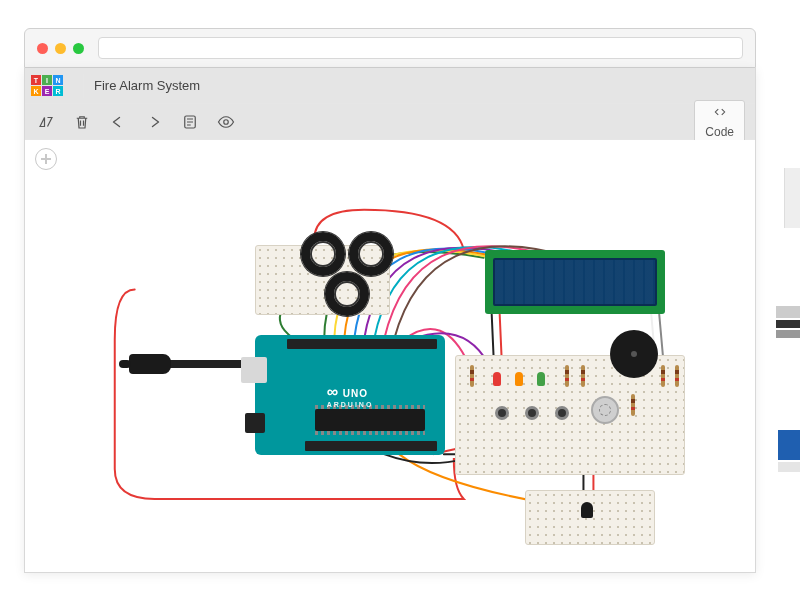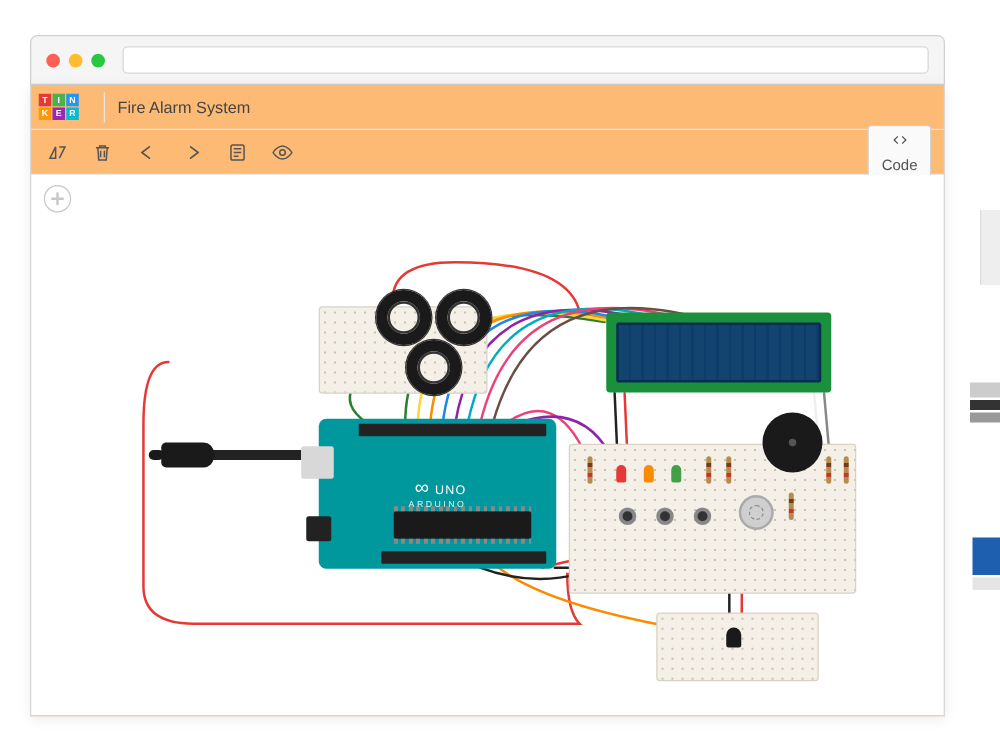--- a/index.html
+++ b/index.html
@@ -15,21 +15,21 @@
   .light.red { background: #ff5f57; }
   .light.yellow { background: #febc2e; }
   .light.green { background: #28c840; }
   .url-bar {
     flex: 1; margin-left: 14px; height: 22px; background: #fff;
     border: 1px solid #d8d8d8; border-radius: 4px;
   }
 
   .app-window {
     position: absolute; left: 24px; top: 68px; width: 732px; height: 505px;
-    background: #fdba74; border: 1px solid #d8d8d8; border-top: none;
+    background: #e5e5e5; border: 1px solid #d8d8d8; border-top: none;
     box-shadow: 0 2px 10px rgba(0,0,0,0.08);
   }
 
   .app-header {
     height: 36px; border-bottom: 1px solid #e6e6e6; display: flex; align-items: center;
     padding: 0 10px 0 6px;
   }
   .logo-grid {
     display: grid; grid-template-columns: repeat(3, 10px); grid-template-rows: repeat(2, 10px);
     gap: 1px; margin-right: 10px;
@@ -74,21 +74,21 @@
   .arduino-usb {
     position: absolute; left: -14px; top: 22px; width: 26px; height: 26px;
     background: #d8d8d8; border-radius: 2px;
   }
   .arduino-power {
     position: absolute; left: -10px; top: 78px; width: 20px; height: 20px;
     background: #222; border-radius: 2px;
   }
   .arduino-label {
     position: absolute; left: 50%; top: 50%; transform: translate(-50%, -50%);
-    color: #fff; font-size: 10px; text-align: right; font-weight: 400; letter-spacing: 1px;
+    color: #fff; font-size: 10px; text-align: left; font-weight: 700; letter-spacing: 1px;
   }
   .arduino-label .sub { font-size: 7px; letter-spacing: 2px; opacity: 0.9; }
   .arduino-pins-top {
     position: absolute; left: 32px; top: 4px; right: 8px; height: 10px;
     background: #222; border-radius: 1px;
   }
   .arduino-pins-bot {
     position: absolute; left: 50px; bottom: 4px; right: 8px; height: 10px;
     background: #222; border-radius: 1px;
   }

